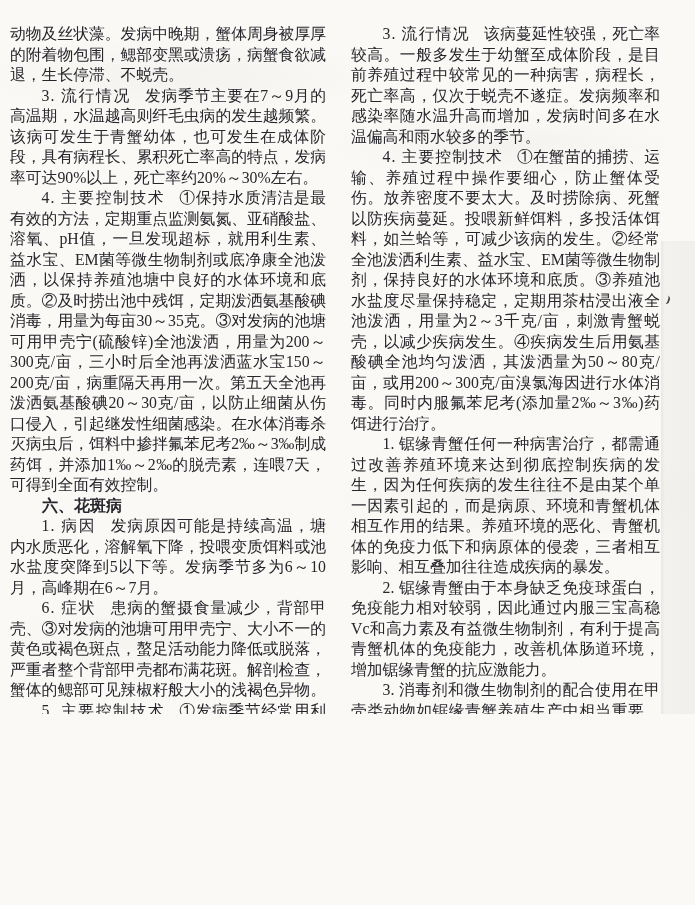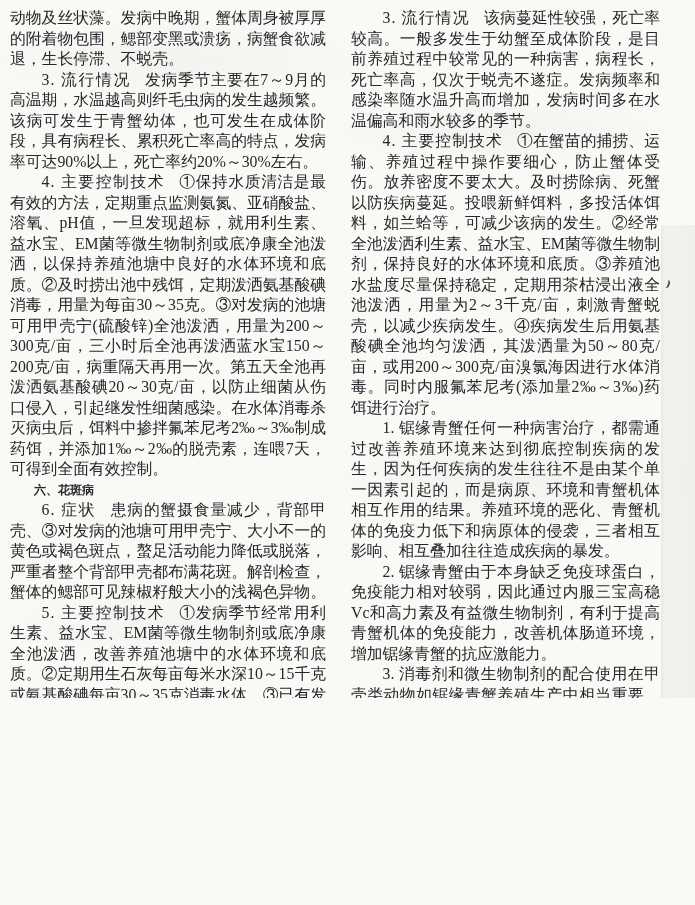--- a/index.html
+++ b/index.html
@@ -4,21 +4,21 @@
 <style>
   html,body{margin:0;padding:0;}
   body{
     width:695px;height:905px;
     background:#faf9f5;
     font-family:"Liberation Serif","DejaVu Serif",serif;
     color:#26262c;
     overflow:hidden;
     position:relative;
   }
-  .page{position:absolute;left:0;top:0;width:695px;height:698px;overflow:hidden;}
+  .page{position:absolute;left:0;top:16px;width:695px;height:698px;overflow:hidden;}
   
   .page::before{
     content:"";position:absolute;inset:0;
     background:
       radial-gradient(ellipse 300px 60px at 180px 60px, rgba(120,120,115,0.05), transparent 70%),
       radial-gradient(ellipse 260px 50px at 500px 130px, rgba(120,120,115,0.05), transparent 70%),
       radial-gradient(ellipse 280px 70px at 520px 480px, rgba(120,120,115,0.05), transparent 70%),
       radial-gradient(ellipse 240px 60px at 160px 620px, rgba(120,120,115,0.04), transparent 70%),
       radial-gradient(ellipse 260px 80px at 540px 740px, rgba(120,120,115,0.06), transparent 70%),
       radial-gradient(ellipse 220px 60px at 560px 860px, rgba(120,120,115,0.07), transparent 70%);
@@ -27,21 +27,21 @@
   .col{
     position:absolute;top:8px;
     font-size:15.8px;line-height:20.5px;
     text-align:justify;text-justify:inter-character;
   }
   .col-left{left:10px;width:316px;}
   .col-right{left:351px;width:309px;}
   p{margin:0;padding:0;}
   .para{text-indent:2em;}
   .cont{text-indent:0;}
-  .head{font-weight:bold;text-indent:2em;font-size:12px;}
+  .head{font-weight:bold;text-indent:2em;font-size:16px;}
   .label{margin-right:0.9em;letter-spacing:1px;}
   
   .scan-edge-shadow{
     position:absolute;top:225px;right:0;width:34px;height:680px;
     background:linear-gradient(to right, rgba(110,110,105,0.12) 0, rgba(110,110,105,0.05) 4px, rgba(110,110,105,0.07) 100%);
     pointer-events:none;
   }
   .ink-speck{
     position:absolute;left:663px;top:279px;width:5px;height:9px;
     border-right:2.5px solid #4a4a48;border-radius:0 70% 60% 60%;
@@ -52,20 +52,21 @@
 </head>
 <body>
 
 <div class="page">
 
   <div class="col col-left">
     <p class="cont">动物及丝状藻。发病中晚期，蟹体周身被厚厚的附着物包围，鳃部变黑或溃疡，病蟹食欲减退，生长停滞、不蜕壳。</p>
     <p class="para"><span class="label">3. 流行情况</span><span>发病季节主要在7～9月的高温期，水温越高则纤毛虫病的发生越频繁。该病可发生于青蟹幼体，也可发生在成体阶段，具有病程长、累积死亡率高的特点，发病率可达90%以上，死亡率约20%～30%左右。</span></p>
     <p class="para"><span class="label">4. 主要控制技术</span><span>①保持水质清洁是最有效的方法，定期重点监测氨氮、亚硝酸盐、溶氧、pH值，一旦发现超标，就用利生素、益水宝、EM菌等微生物制剂或底净康全池泼洒，以保持养殖池塘中良好的水体环境和底质。②及时捞出池中残饵，定期泼洒氨基酸碘消毒，用量为每亩30～35克。③对发病的池塘可用甲壳宁(硫酸锌)全池泼洒，用量为200～300克/亩，三小时后全池再泼洒蓝水宝150～200克/亩，病重隔天再用一次。第五天全池再泼洒氨基酸碘20～30克/亩，以防止细菌从伤口侵入，引起继发性细菌感染。在水体消毒杀灭病虫后，饵料中掺拌氟苯尼考2‰～3‰制成药饵，并添加1‰～2‰的脱壳素，连喂7天，可得到全面有效控制。</span></p>
     <p class="head">六、花斑病</p>
+    <p class="para"><span class="label">1. 病因</span><span>发病原因可能是持续高温，塘内水质恶化，溶解氧下降，投喂变质饵料或池水盐度突降到5以下等。发病季节多为6～10月，高峰期在6～7月。</span></p>
     <p class="para"><span class="label">6. 症状</span><span>患病的蟹摄食量减少，背部甲壳、③对发病的池塘可用甲壳宁、大小不一的黄色或褐色斑点，螯足活动能力降低或脱落，严重者整个背部甲壳都布满花斑。解剖检查，蟹体的鳃部可见辣椒籽般大小的浅褐色异物。</span></p>
     <p class="para"><span class="label">5. 主要控制技术</span><span>①发病季节经常用利生素、益水宝、EM菌等微生物制剂或底净康全池泼洒，改善养殖池塘中的水体环境和底质。②定期用生石灰每亩每米水深10～15千克或氨基酸碘每亩30～35克消毒水体。③已有发病青蟹的池塘第一天用溴氯海因每亩每米水深200～300克，每三天用二氧化氯每亩每米水深200～300克全池泼洒，并用底净康500～1000克/亩改善池塘底质，并在饲料中添加大蒜素1.5‰～2‰、三宝高稳Vc 2‰～3‰、氨基酸碘0.03‰，并连续投喂5～7天为一疗程。</span></p>
 
   </div>
 
   <div class="col col-right">
     <p class="para"><span class="label">3. 流行情况</span><span>该病蔓延性较强，死亡率较高。一般多发生于幼蟹至成体阶段，是目前养殖过程中较常见的一种病害，病程长，死亡率高，仅次于蜕壳不遂症。发病频率和感染率随水温升高而增加，发病时间多在水温偏高和雨水较多的季节。</span></p>
     <p class="para"><span class="label">4. 主要控制技术</span><span>①在蟹苗的捕捞、运输、养殖过程中操作要细心，防止蟹体受伤。放养密度不要太大。及时捞除病、死蟹以防疾病蔓延。投喂新鲜饵料，多投活体饵料，如兰蛤等，可减少该病的发生。②经常全池泼洒利生素、益水宝、EM菌等微生物制剂，保持良好的水体环境和底质。③养殖池水盐度尽量保持稳定，定期用茶枯浸出液全池泼洒，用量为2～3千克/亩，刺激青蟹蜕壳，以减少疾病发生。④疾病发生后用氨基酸碘全池均匀泼洒，其泼洒量为50～80克/亩，或用200～300克/亩溴氯海因进行水体消毒。同时内服氟苯尼考(添加量2‰～3‰)药饵进行治疗。</span></p>
     <p class="para">1. 锯缘青蟹任何一种病害治疗，都需通过改善养殖环境来达到彻底控制疾病的发生，因为任何疾病的发生往往不是由某个单一因素引起的，而是病原、环境和青蟹机体相互作用的结果。养殖环境的恶化、青蟹机体的免疫力低下和病原体的侵袭，三者相互影响、相互叠加往往造成疾病的暴发。</p>
     <p class="para">2. 锯缘青蟹由于本身缺乏免疫球蛋白，免疫能力相对较弱，因此通过内服三宝高稳Vc和高力素及有益微生物制剂，有利于提高青蟹机体的免疫能力，改善机体肠道环境，增加锯缘青蟹的抗应激能力。</p>

